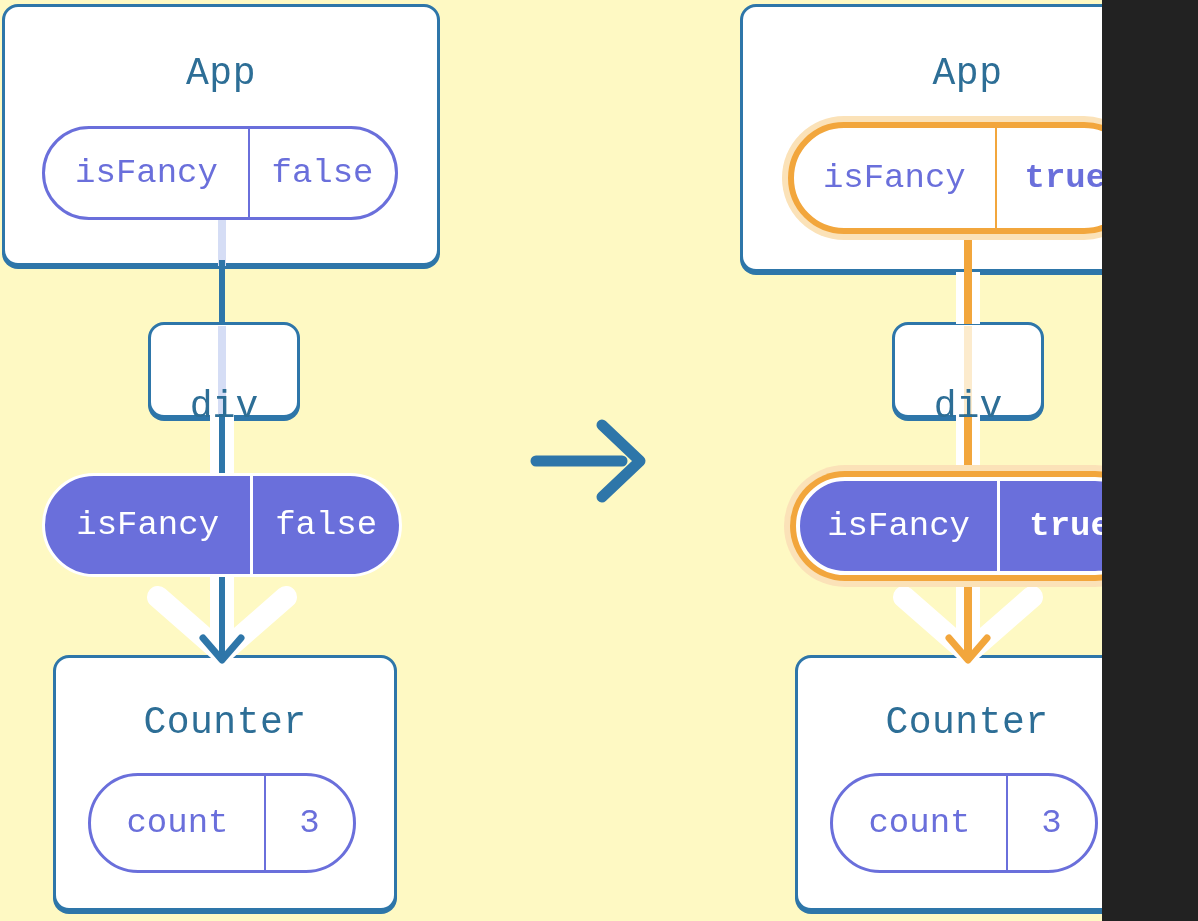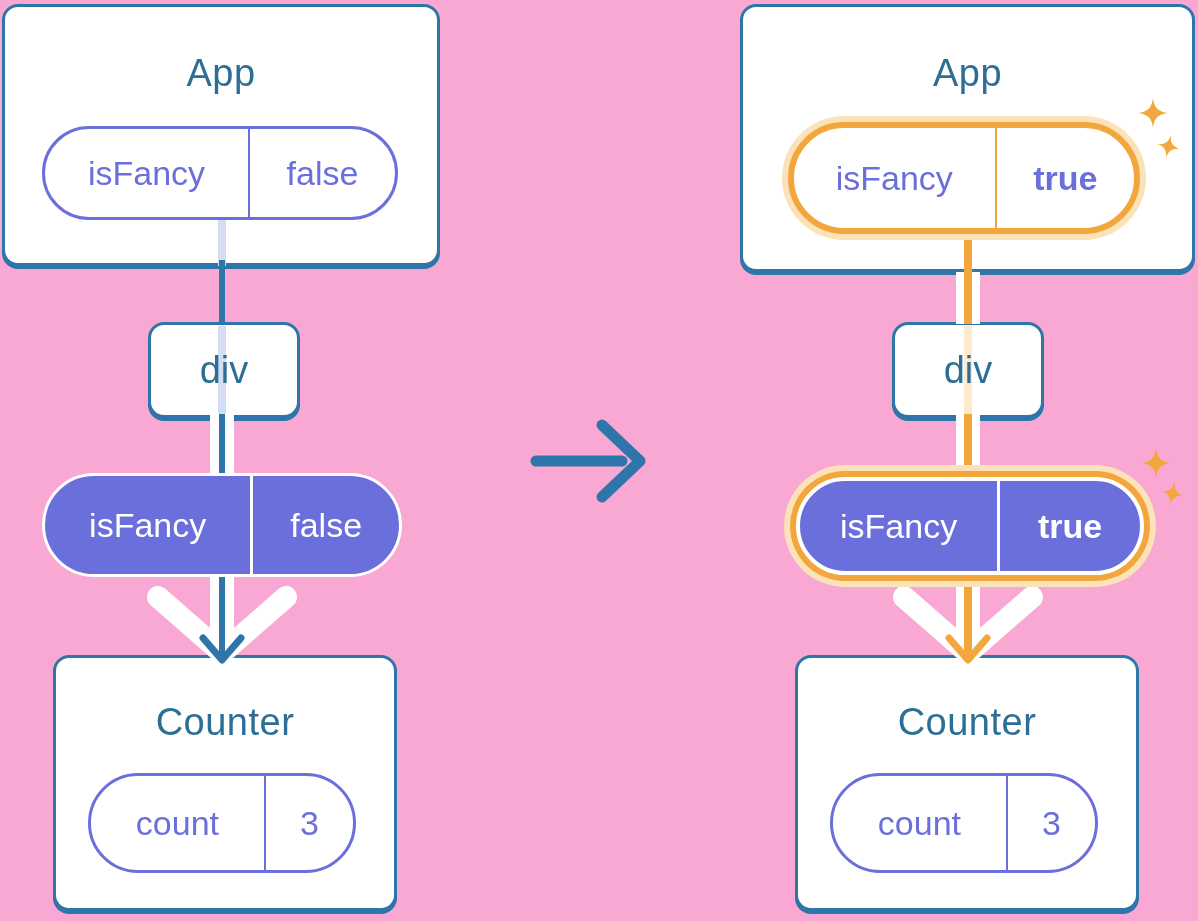--- a/index.html
+++ b/index.html
@@ -1,32 +1,32 @@
 <!DOCTYPE html>
 <html><head>
 <meta charset="utf-8">
 <style>
   html,body{margin:0;padding:0;background:#222;}
   #stage{
-    position:relative;width:1198px;height:921px;overflow:hidden;
-    background:#f9a8d4;
-    font-family:Liberation Sans, sans-serif;
+    position:relative;width:1102px;height:921px;overflow:hidden;
+    background:#fef9c3;
+    font-family:Liberation Mono, monospace;
   }
   .card{
     position:absolute;background:#fff;
     border:3px solid #2E76A9;border-radius:16px;
     box-shadow:0 3px 0 #2E76A9;
   }
   .title{
     position:absolute;z-index:2;text-align:center;
     font-size:38px;font-weight:500;color:#2D6E96;letter-spacing:.5px;
   }
   .node-label{
     position:absolute;z-index:2;display:flex;align-items:center;justify-content:center;
-    font-size:38px;font-weight:500;color:#2D6E96;
+    font-size:38px;font-weight:500;color:#2D6E96;margin-top:36px;
   }
   .pill{
     position:absolute;z-index:2;display:flex;align-items:stretch;
     border-radius:60px;font-size:34px;overflow:hidden;text-align:right;
   }
   .pill .seg{display:flex;align-items:center;justify-content:center;}
   .pill-outline{background:#fff;border:3px solid #6A6FDB;color:#6A6FDB;}
   .pill-outline .seg-name{border-right:2px solid #6A6FDB;}
   .pill-solid{background:#6A6FDB;border:3px solid #fff;color:#fff;}
   .pill-solid .seg-name{border-right:3px solid #fff;}

